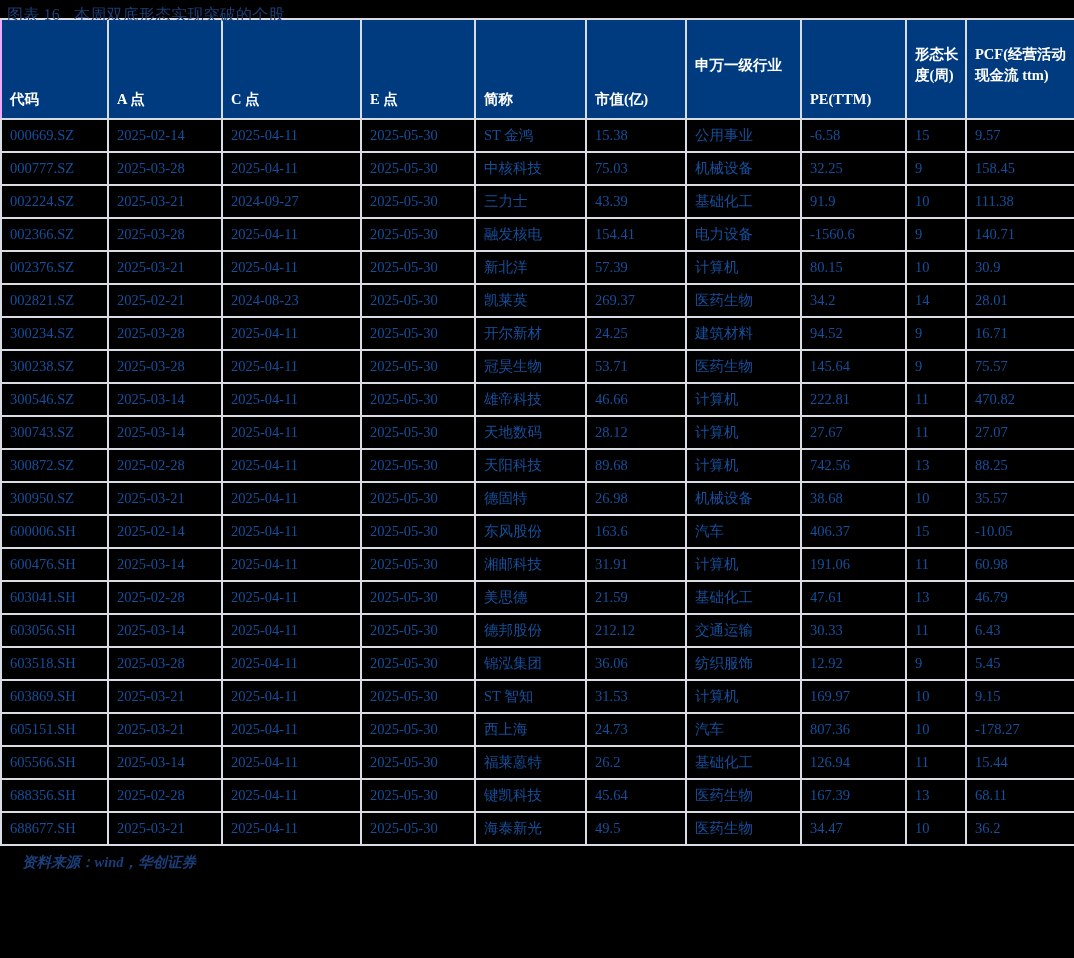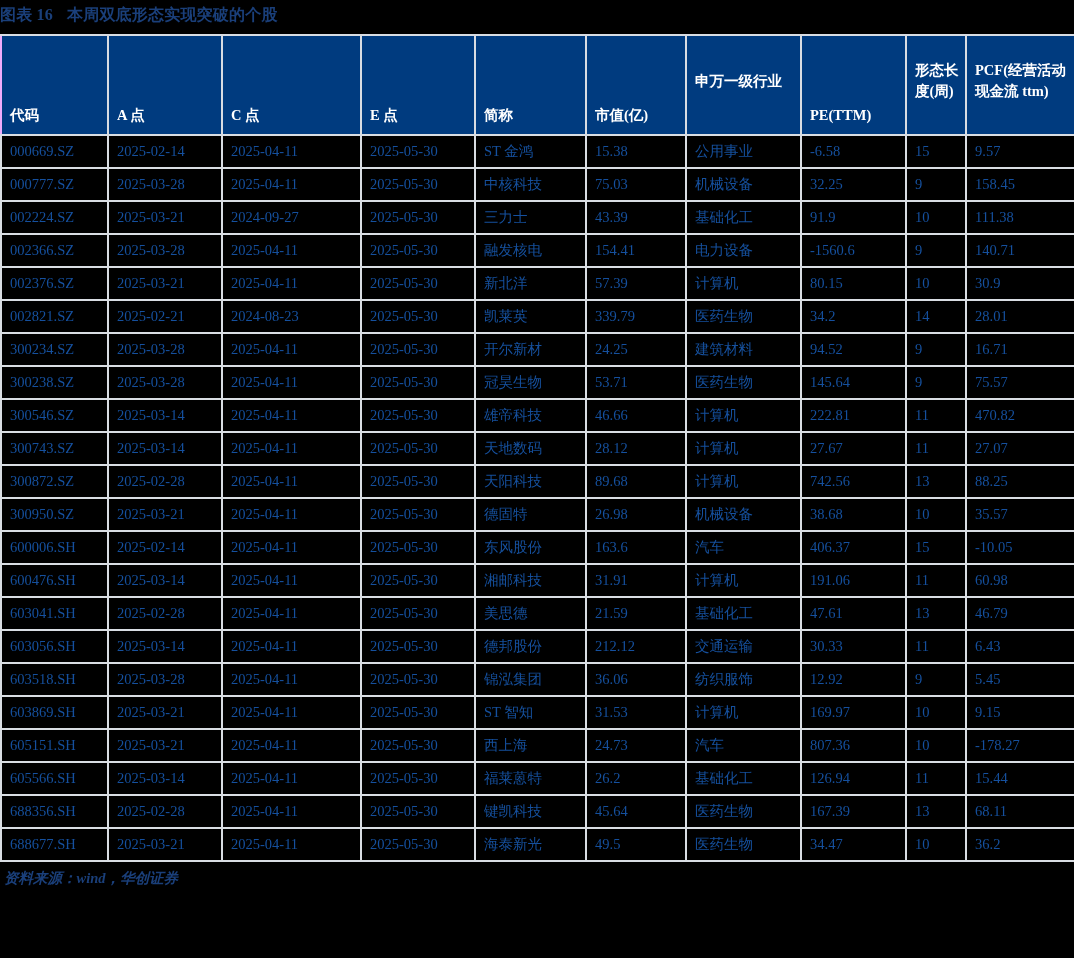--- a/index.html
+++ b/index.html
@@ -13,25 +13,26 @@
   }
 
   .figure-wrap {
     width: 1074px;
     height: 958px;
     position: relative;
   }
 
   
   .fig-title {
-    height: 34px;
+    height: 18px;
     line-height: 30px;
+    padding-left: 7px;
     color: #1a3f7a;
     font-size: 16px;
-    font-weight: bold;
+    font-weight: normal;
     white-space: nowrap;
     letter-spacing: 0.2px;
   }
   .fig-title .fig-num {
     margin-right: 14px;
   }
 
   
   table.stock-table {
     width: 1074px;
@@ -86,21 +87,21 @@
     overflow: hidden;
   }
   table.stock-table tbody td:first-child {
     border-left: 2px solid #d9dde3;
   }
 
   
   .fig-source {
     height: 33px;
     line-height: 33px;
-    padding-left: 4px;
+    padding-left: 22px;
     color: #1a3f7a;
     font-size: 14.5px;
     font-style: italic;
     font-weight: bold;
     white-space: nowrap;
   }
 </style>
 </head>
 <body>
 
@@ -197,21 +198,21 @@
           <td>80.15</td>
           <td>10</td>
           <td>30.9</td>
         </tr>
         <tr>
           <td>002821.SZ</td>
           <td>2025-02-21</td>
           <td>2024-08-23</td>
           <td>2025-05-30</td>
           <td>凯莱英</td>
-          <td>339.79</td>
+          <td>269.37</td>
           <td>医药生物</td>
           <td>34.2</td>
           <td>14</td>
           <td>28.01</td>
         </tr>
         <tr>
           <td>300234.SZ</td>
           <td>2025-03-28</td>
           <td>2025-04-11</td>
           <td>2025-05-30</td>

